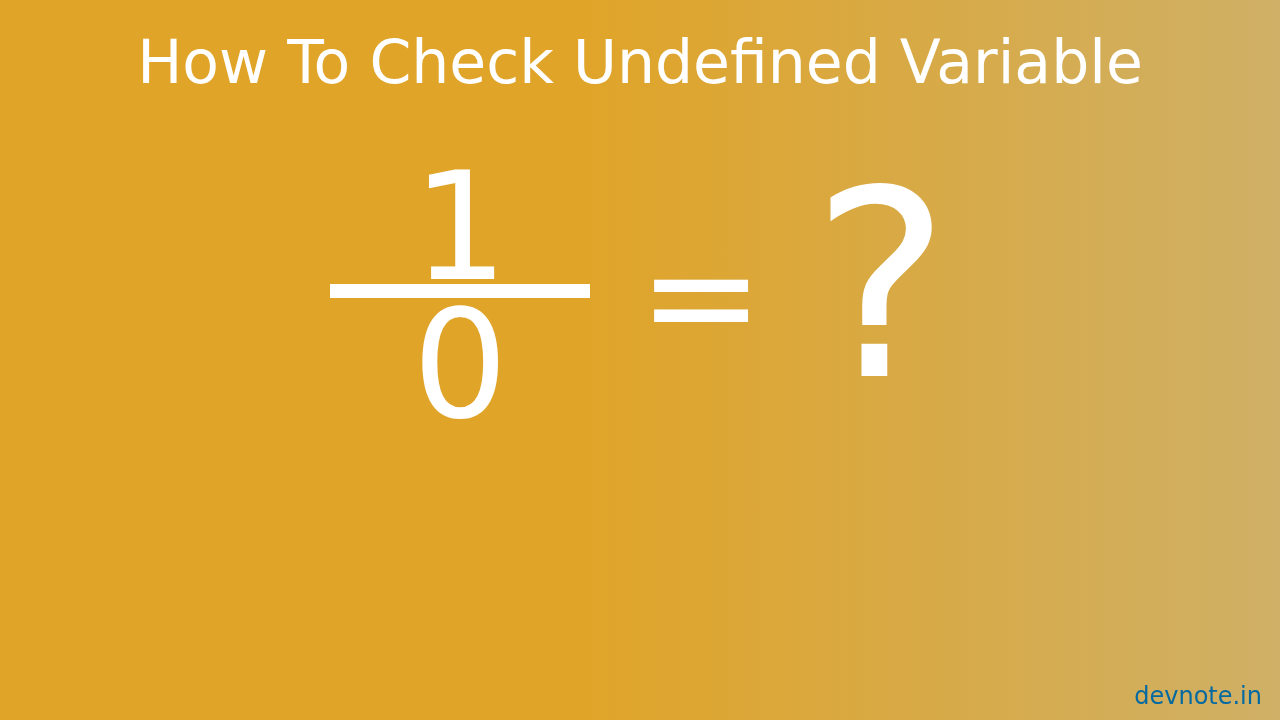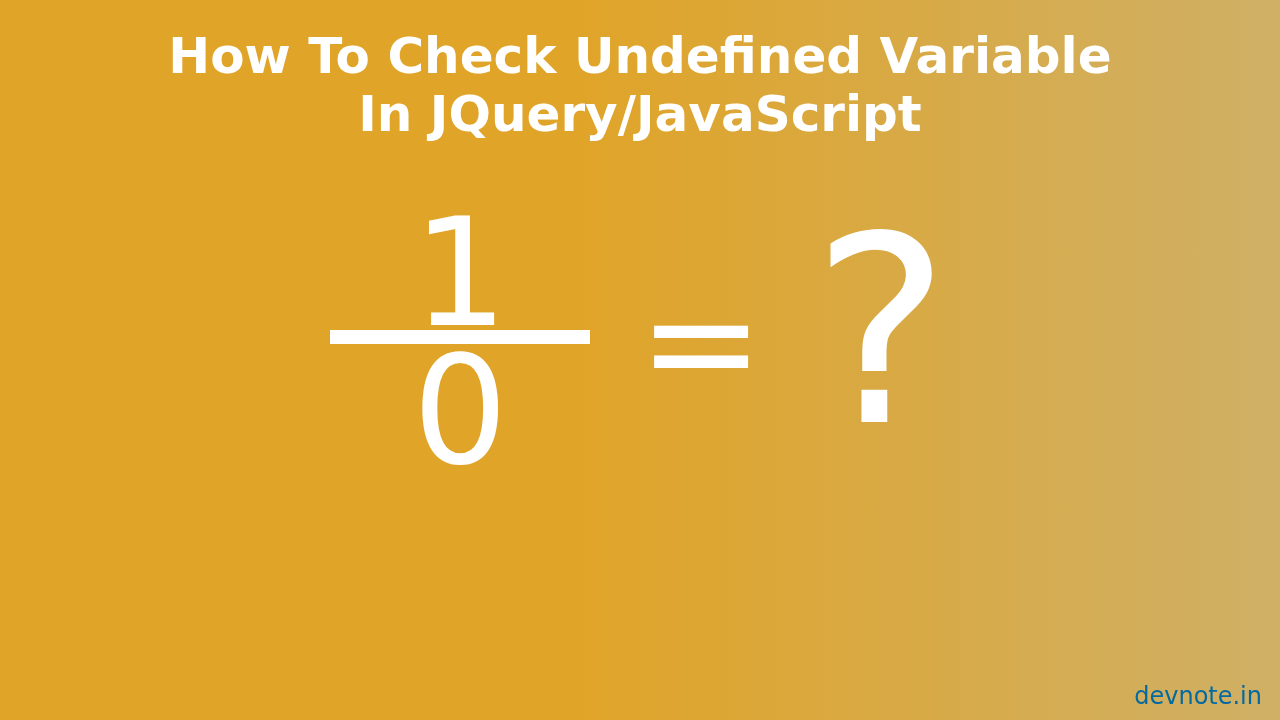--- a/index.html
+++ b/index.html
@@ -11,22 +11,22 @@
     width: 1280px;
     height: 720px;
     background: linear-gradient(to right, #e0a428 0%, #e0a428 45%, #cfb066 100%);
     font-family: "DejaVu Sans", "Verdana", sans-serif;
     color: #ffffff;
     overflow: hidden;
     position: relative;
   }
   .title {
     text-align: center;
-    font-size: 50px;
-    font-weight: 700;
+    font-size: 60px;
+    font-weight: 400;
     line-height: 1.15;
     padding-top: 28px;
   }
   .equation {
     display: flex;
     align-items: center;
     justify-content: center;
     margin-top: 55px;
     gap: 48px;
   }
@@ -68,21 +68,20 @@
     font-size: 24px;
     font-weight: 400;
     color: #0369a1;
   }
 </style>
 </head>
 <body>
 
 <div class="title">
   <div>How To Check Undefined Variable</div>
-  <div>In JQuery/JavaScript</div>
 </div>
 
 <div class="equation">
   <div class="fraction">
     <div class="numerator">1</div>
     <div class="fraction-bar"></div>
     <div class="denominator">0</div>
   </div>
   <div class="equals">=</div>
   <div class="question">?</div>

